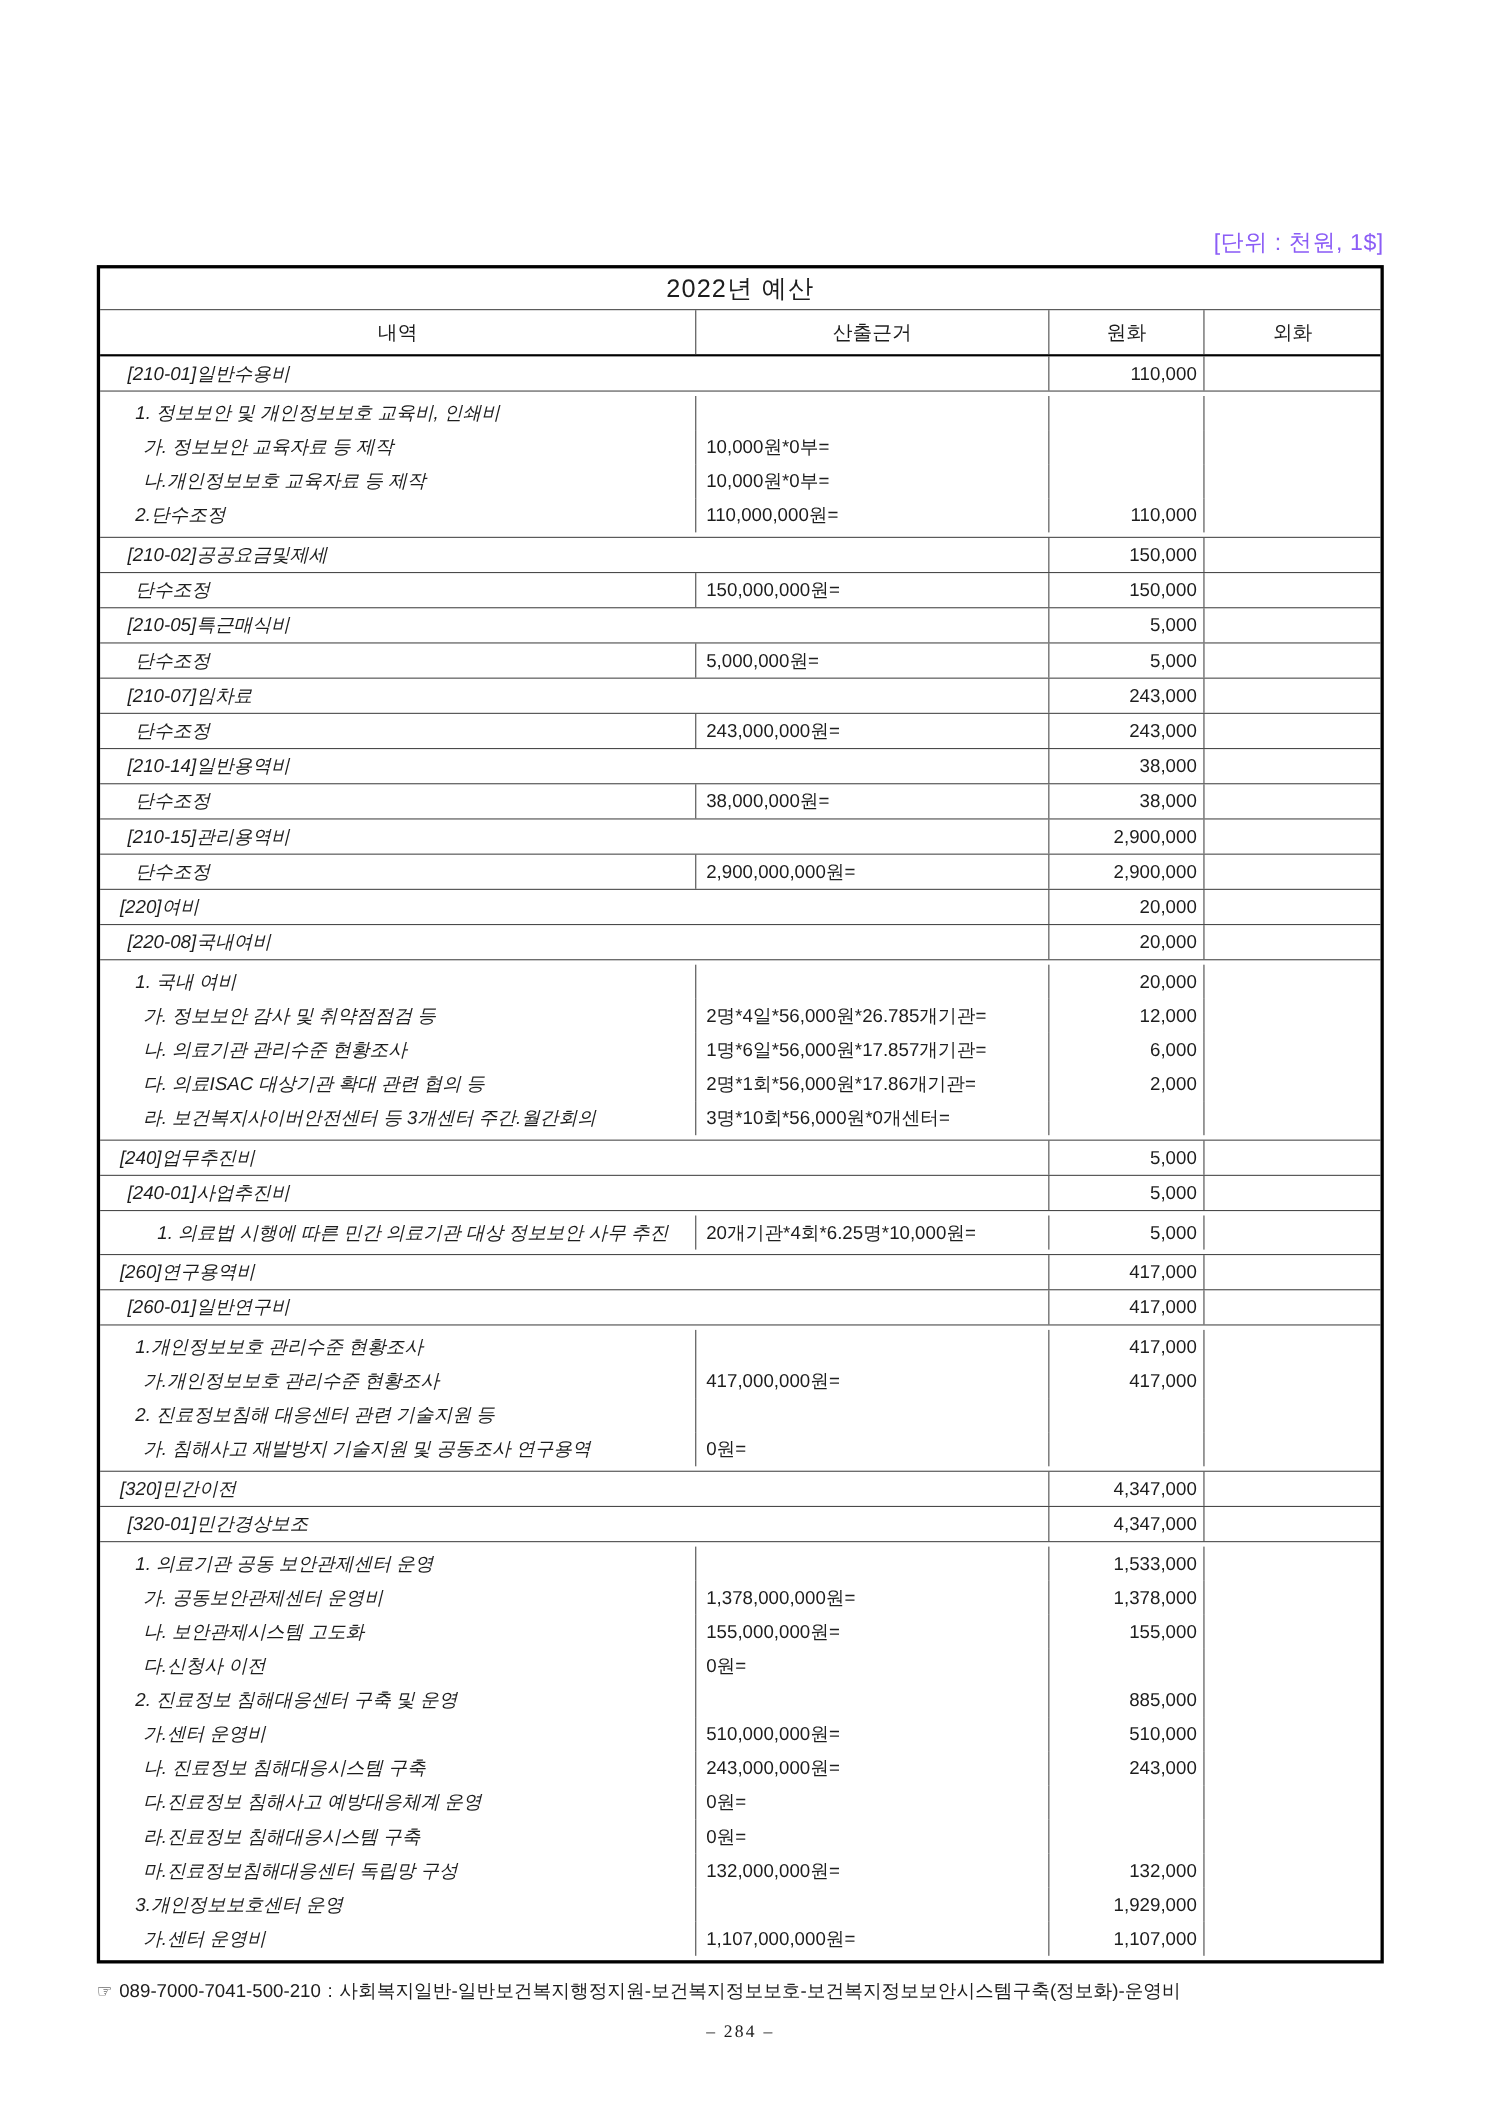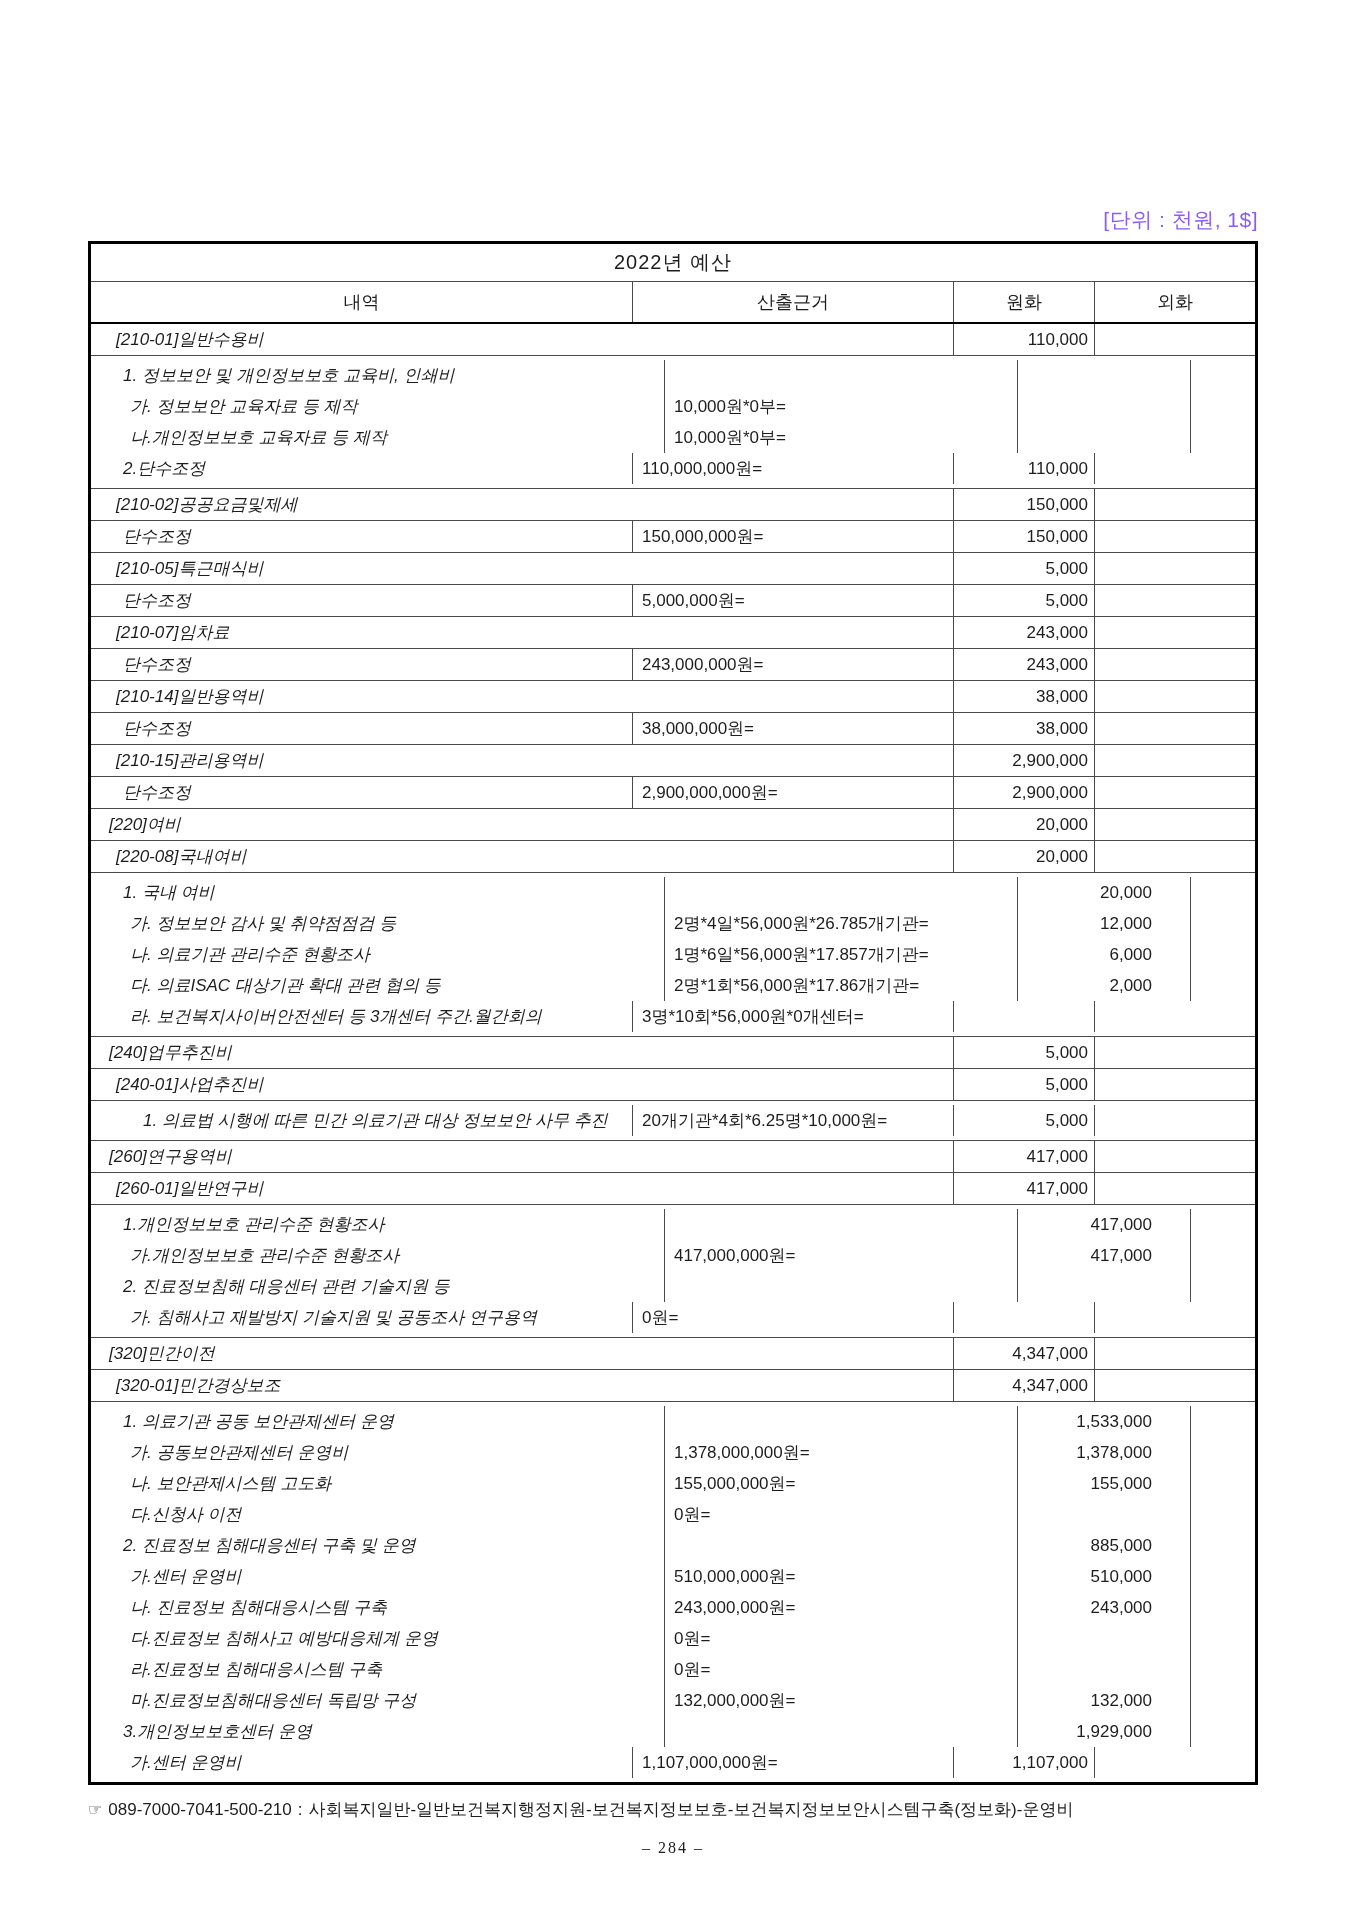--- a/index.html
+++ b/index.html
@@ -10,35 +10,35 @@
     -webkit-font-smoothing:antialiased;
   }
   .content{width:1170px;margin-left:88px;padding-top:206px;}
   .unit-note{
     text-align:right;font-size:21px;letter-spacing:.5px;
     margin-bottom:7px;color:#8b5cf6;
   }
   .budget-table{border:3px solid #000;background:#fff;}
   .title-row{
     height:37px;line-height:37px;text-align:center;
-    font-size:20px;letter-spacing:1px;
+    font-size:23px;letter-spacing:1px;
     border-bottom:1px solid #4a4a4a;
   }
   .header-row{
     display:grid;grid-template-columns:541px 321px 141px auto;
     height:40px;line-height:40px;text-align:center;font-size:18px;
     border-bottom:2px solid #000;
   }
   .header-row>div+div{border-left:1px solid #4a4a4a;}
   .row{
     display:grid;grid-template-columns:541px 321px 141px auto;
     border-bottom:1px solid #4a4a4a;font-size:17px;
   }
   .tbody .row:last-child{border-bottom:none;}
-  .row.nb{border-bottom:none;gap:32px;}
+  .row.nb{border-bottom:none;}
   .row>div{overflow:hidden;white-space:nowrap;}
   .row.section,.row.sub{height:31px;line-height:31px;}
   .row.detail{min-height:31px;line-height:31px;}
   .row.pt{padding-top:4px;}
   .row.pb{padding-bottom:4px;}
   .c1{padding-right:6px;font-style:italic;}
   .c2{border-left:1px solid #4a4a4a;padding:0 9px;}
   .c3{border-left:1px solid #4a4a4a;text-align:right;padding:0 6px;}
   .c4{border-left:1px solid #4a4a4a;}
   .section .c1{grid-column:1 / 3;}

